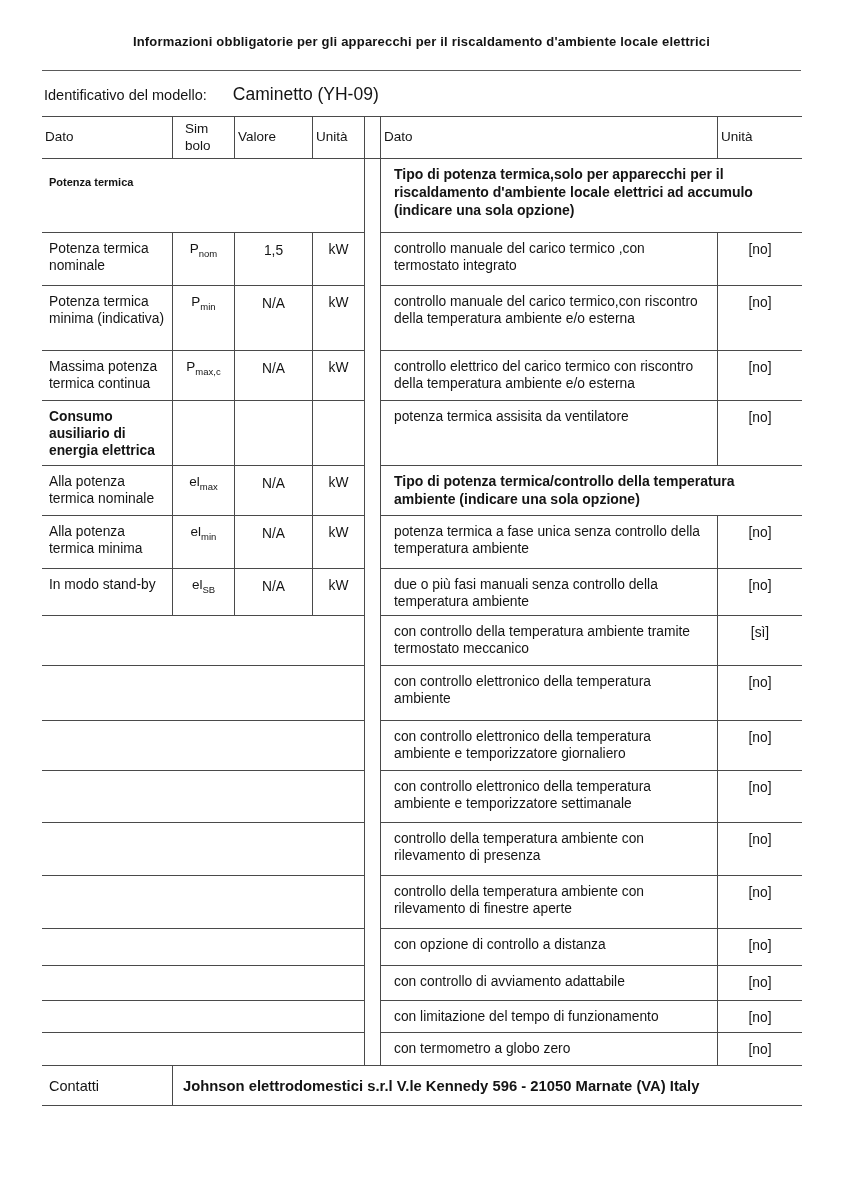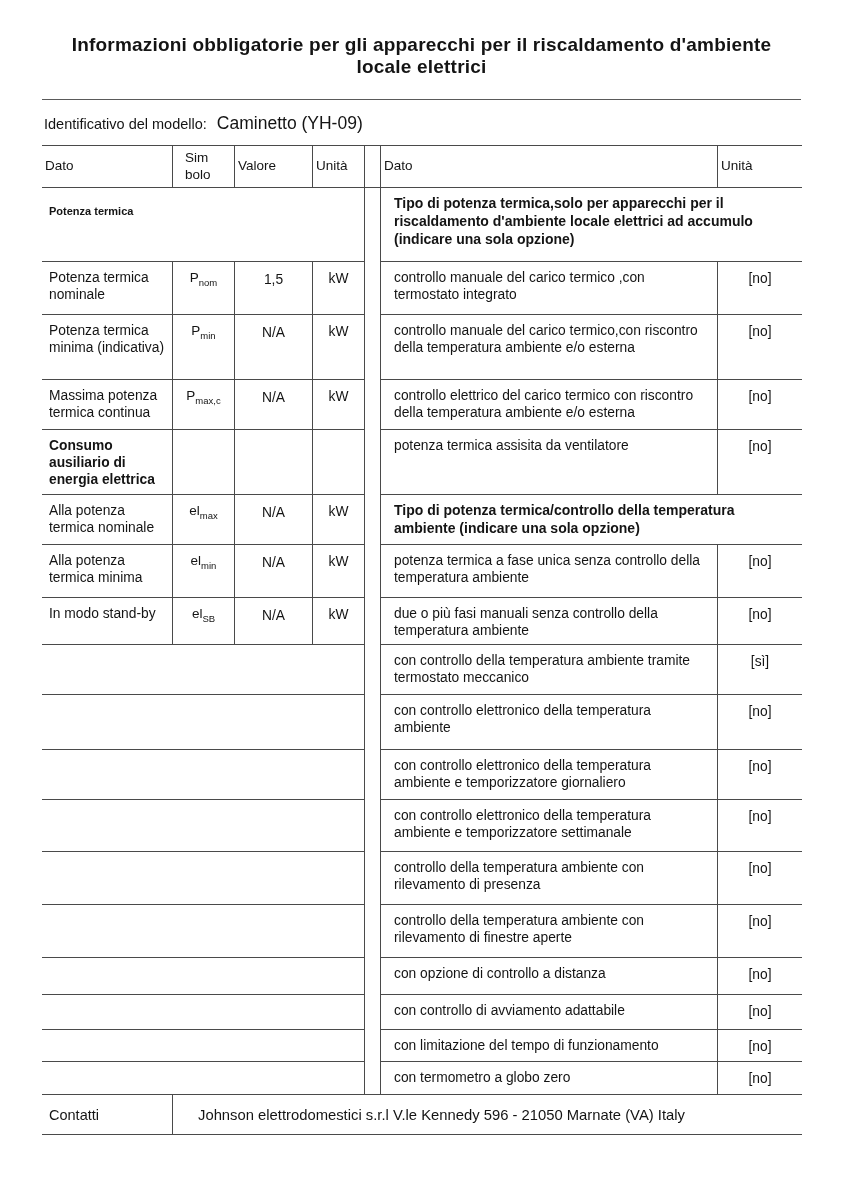--- a/index.html
+++ b/index.html
@@ -4,26 +4,26 @@
 <style>
   * { margin:0; padding:0; box-sizing:border-box; }
   html,body { background:#ffffff; }
   body {
     width:843px; height:1192px;
     font-family:"Liberation Sans", sans-serif;
     color:#141414;
   }
   .page { width:843px; height:1192px; padding:24px 42px 0 42px; background:#fff; }
   .title {
-    text-align:center; font-weight:bold; font-size:19px;
+    text-align:center; font-weight:bold; font-size:13px;
     padding:10px 10px 21px 10px; letter-spacing:.2px;
   }
   .rule { border:none; border-top:1.5px solid #5a5a5a; height:0; }
   .model-row { padding:13px 2px 11px 2px; font-size:14.5px; }
-  .model-value { font-size:17.5px; margin-left:6px; }
+  .model-value { font-size:17.5px; margin-left:22px; }
 
   table.main {
     border-collapse:separate; border-spacing:0;
     table-layout:fixed; width:760px;
   }
   td {
     font-size:13.8px; line-height:1.24; vertical-align:top;
     padding:6px 6px 4px 6px; word-wrap:break-word;
   }
   .bt { border-top:1.5px solid #4a4a4a; }
@@ -36,21 +36,21 @@
   .ldato { padding:7px 4px 4px 7px; }
   .rdato { padding:7px 10px 4px 13px; }
   .rsec  { padding:7px 8px 4px 13px; font-size:14px; line-height:1.28; }
   .lsec1 { padding:17px 4px 4px 7px; font-size:11px; }
   .sym  { padding-top:8px; font-size:13.5px; }
   .val  { padding-top:9px; }
   .unit { padding-top:8px; }
   .gap  { padding:0; }
   .vm { vertical-align:middle; }
   .contact { padding-left:7px; font-size:14.5px; }
-  .addr { font-weight:normal; padding-left:25px; font-size:14.8px; }
+  .addr { font-weight:bold; padding-left:10px; font-size:14.8px; }
   sub { font-size:9.5px; }
 </style>
 </head>
 <body>
 
 <div class="page">
 
   <div class="title">Informazioni obbligatorie per gli apparecchi per il riscaldamento d'ambiente locale elettrici</div>
   <div class="rule"></div>
 

